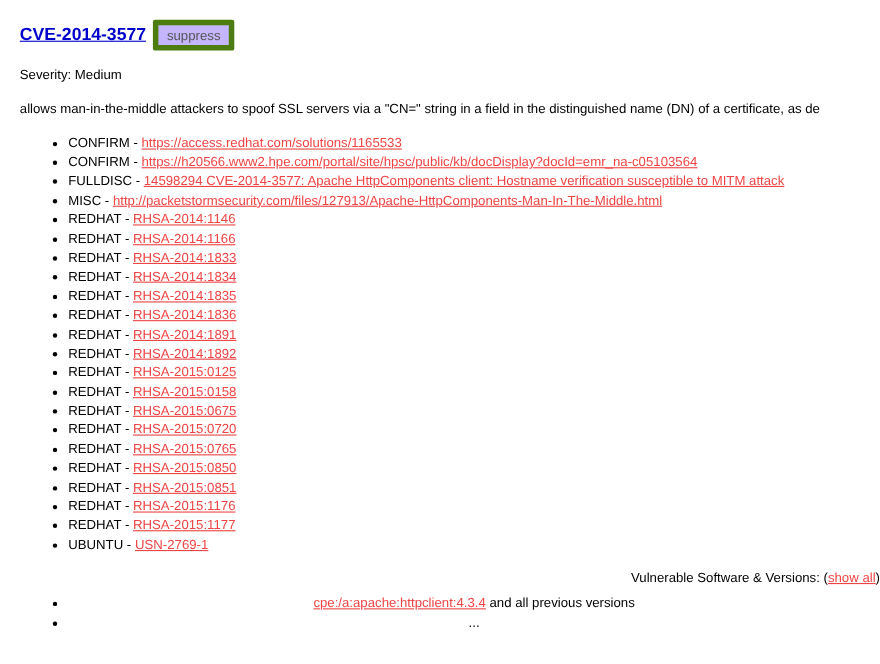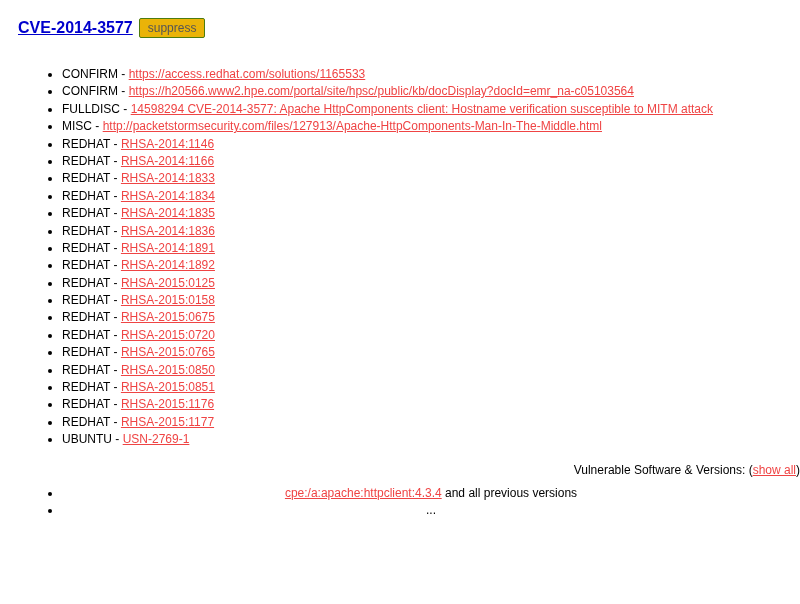--- a/index.html
+++ b/index.html
@@ -18,22 +18,22 @@
     gap: 6px;
     margin-bottom: 14px;
   }
   .cve-id {
     color: #0000cc;
     font-weight: bold;
     text-decoration: underline;
     font-size: 16px;
   }
   .suppress-btn {
-    border: 1px solid #4d7c0f;
-    background: #eab308;
+    border: 5px solid #4d7c0f;
+    background: #c4b5fd;
     color: #555;
     padding: 2px 8px;
     font-size: 12px;
     border-radius: 2px;
     cursor: pointer;
     font-family: inherit;
   }
   .meta {
     margin-bottom: 14px;
     line-height: 1.4;
@@ -75,23 +75,28 @@
 </style>
 </head>
 <body>
 
 <div class="cve-header">
   <a class="cve-id">CVE-2014-3577</a>
   <button class="suppress-btn">suppress</button>
 </div>
 
 <div class="meta">
+  <div>
+    <span>Severity:</span>
+    <span>Medium</span>
+  </div>
 </div>
 
 <div class="desc">
+  <div>allows man-in-the-middle attackers to spoof SSL servers via a "CN=" string in a field in the distinguished name (DN) of a certificate, as de</div>
 </div>
 
 <ul class="refs" id="refs-list">
     <li><span class="src">CONFIRM - </span><a class="link">https://access.redhat.com/solutions/1165533</a></li>
     <li><span class="src">CONFIRM - </span><a class="link">https://h20566.www2.hpe.com/portal/site/hpsc/public/kb/docDisplay?docId=emr_na-c05103564</a></li>
     <li><span class="src">FULLDISC - </span><a class="link">14598294 CVE-2014-3577: Apache HttpComponents client: Hostname verification susceptible to MITM attack</a></li>
     <li><span class="src">MISC - </span><a class="link">http://packetstormsecurity.com/files/127913/Apache-HttpComponents-Man-In-The-Middle.html</a></li>
     <li><span class="src">REDHAT - </span><a class="link">RHSA-2014:1146</a></li>
     <li><span class="src">REDHAT - </span><a class="link">RHSA-2014:1166</a></li>
     <li><span class="src">REDHAT - </span><a class="link">RHSA-2014:1833</a></li>

